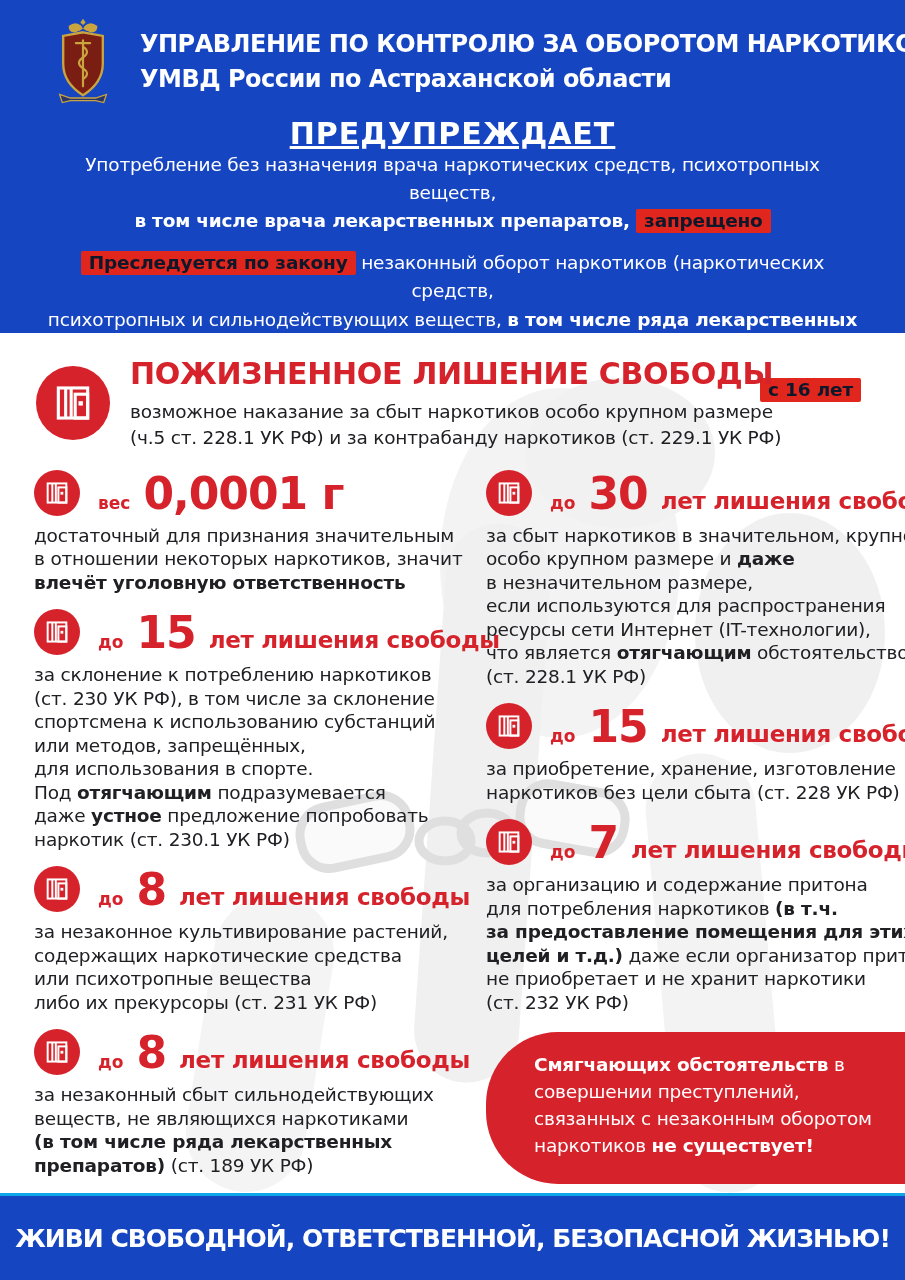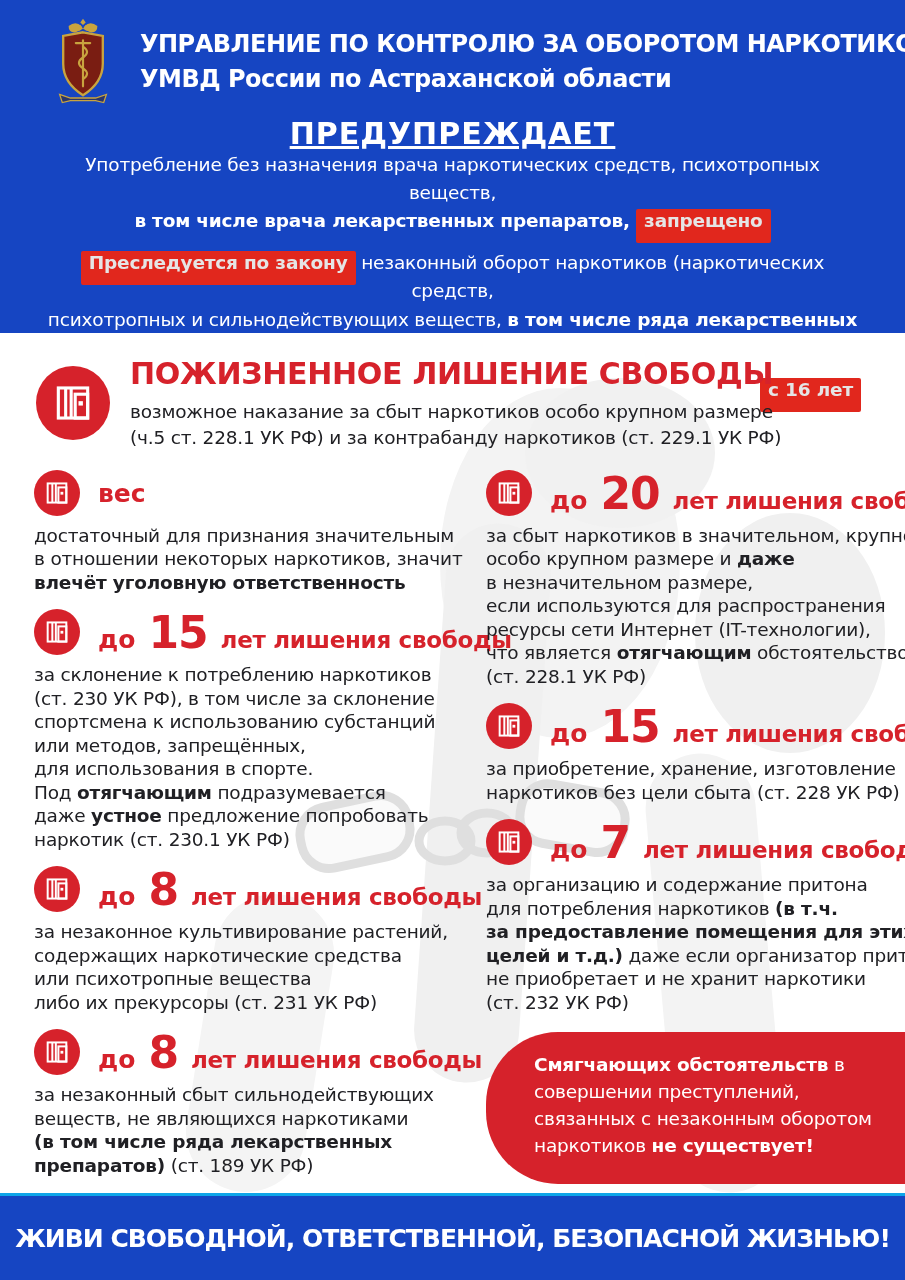--- a/index.html
+++ b/index.html
@@ -22,22 +22,22 @@
   }
   .org-row{display:flex;align-items:center;gap:30px;margin-left:16px;height:92px;}
   .emblem{flex:none;width:54px;height:90px;}
   .org-title{font-weight:700;font-size:24px;line-height:1.45;letter-spacing:-0.5px;white-space:nowrap;}
   .warning-title{text-align:center;font-weight:700;font-size:30px;letter-spacing:1px;margin-top:8px;text-decoration:underline;}
   .top-paras{text-align:center;font-size:18.5px;line-height:1.52;letter-spacing:-0.2px;}
   .top-para{white-space:pre-line;}
   .top-para + .top-para{margin-top:14px;}
   .b{font-weight:700;}
   .hl{
-    background:var(--highlight-red,#e1271d);color:#e5e5e5;font-weight:700;
-    padding:1px 8px 12px;border-radius:2px;box-decoration-break:clone;
+    background:var(--highlight-red,#e1271d);color:#0f172a;font-weight:700;
+    padding:1px 8px 2px;border-radius:2px;box-decoration-break:clone;
   }
   
   .main{flex:1;min-height:0;overflow:hidden;position:relative;padding:18px 30px 0 34px;}
   .watermark{position:absolute;left:0;top:0;z-index:0;pointer-events:none;}
   .main > .content{position:relative;z-index:1;}
   .lead{display:flex;align-items:center;gap:20px;margin-left:2px;height:104px;}
   .circle-icon{
     border-radius:50%;background:var(--accent-red,#d6222b);
     display:flex;align-items:center;justify-content:center;flex:none;
   }
@@ -46,21 +46,21 @@
   .lead-title{color:var(--accent-red,#d6222b);font-weight:700;font-size:30px;letter-spacing:-0.3px;white-space:nowrap;}
   .lead-sub{color:var(--text-dark,#202024);font-size:18.5px;line-height:1.38;margin-top:8px;white-space:pre-line;letter-spacing:-0.2px;}
   .columns{display:flex;gap:14px;margin-top:12px;}
   .col-left{flex:none;width:438px;}
   .col-right{flex:1;min-width:0;display:flex;flex-direction:column;}
   .item + .item{margin-top:12px;}
   .item-head{display:flex;align-items:center;gap:18px;height:52px;}
   .item-head .circle-icon{width:46px;height:46px;}
   .item-head .circle-icon svg{width:28px;height:28px;}
   .head-text{display:flex;align-items:baseline;gap:13px;white-space:nowrap;color:var(--accent-red,#d6222b);font-weight:700;}
-  .head-prefix{font-size:25px;}
+  .head-prefix{font-size:17px;}
   .head-value{font-size:44px;letter-spacing:-1px;}
   .head-suffix{font-size:23px;letter-spacing:-0.3px;}
   .item-body{
     margin-top:5px;color:var(--text-dark,#202024);font-size:18.5px;line-height:1.27;
     letter-spacing:-0.2px;white-space:pre-line;width:max-content;max-width:470px;
   }
   .note-box{
     margin-top:18px;margin-right:-30px;background:var(--accent-red,#d6222b);color:#fff;
     border-radius:72px 0 0 72px;padding:20px 18px 24px 48px;
     font-size:18.5px;line-height:1.45;white-space:pre-line;letter-spacing:-0.2px;
@@ -162,20 +162,21 @@
                       <rect x="4" y="3.8" width="16" height="16.4"></rect>
                       <line x1="8" y1="3.8" x2="8" y2="20.2"></line>
                       <line x1="11" y1="3.8" x2="11" y2="20.2"></line>
                       <rect x="13.2" y="7.2" width="6.8" height="13"></rect>
                       <rect x="15" y="11" width="2.4" height="2.4" fill="#fff" stroke="none"></rect>
                     </g>
                   </svg>
               </span>
               <span class="head-text">
                 <span class="head-prefix">вес</span>
+                <span class="head-value">0,0001 г</span>
                 <span class="head-suffix"></span>
               </span>
             </div>
             <div class="item-body"><span>достаточный для признания значительным
 в отношении некоторых наркотиков, значит
 </span><span class="b">влечёт уголовную ответственность</span></div>
           </div>
 
           <div class="item">
             <div class="item-head">
@@ -268,21 +269,21 @@
                       <rect x="4" y="3.8" width="16" height="16.4"></rect>
                       <line x1="8" y1="3.8" x2="8" y2="20.2"></line>
                       <line x1="11" y1="3.8" x2="11" y2="20.2"></line>
                       <rect x="13.2" y="7.2" width="6.8" height="13"></rect>
                       <rect x="15" y="11" width="2.4" height="2.4" fill="#fff" stroke="none"></rect>
                     </g>
                   </svg>
               </span>
               <span class="head-text">
                 <span class="head-prefix">до</span>
-                <span class="head-value">20</span>
+                <span class="head-value">30</span>
                 <span class="head-suffix">лет лишения свободы</span>
               </span>
             </div>
             <div class="item-body"><span>за сбыт наркотиков в значительном, крупном,
 особо крупном размере и </span><span class="b">даже</span><span>
 в незначительном размере,
 если используются для распространения
 ресурсы сети Интернет (IT-технологии),
 что является </span><span class="b">отягчающим</span><span> обстоятельством
 (ст. 228.1 УК РФ)</span></div>

